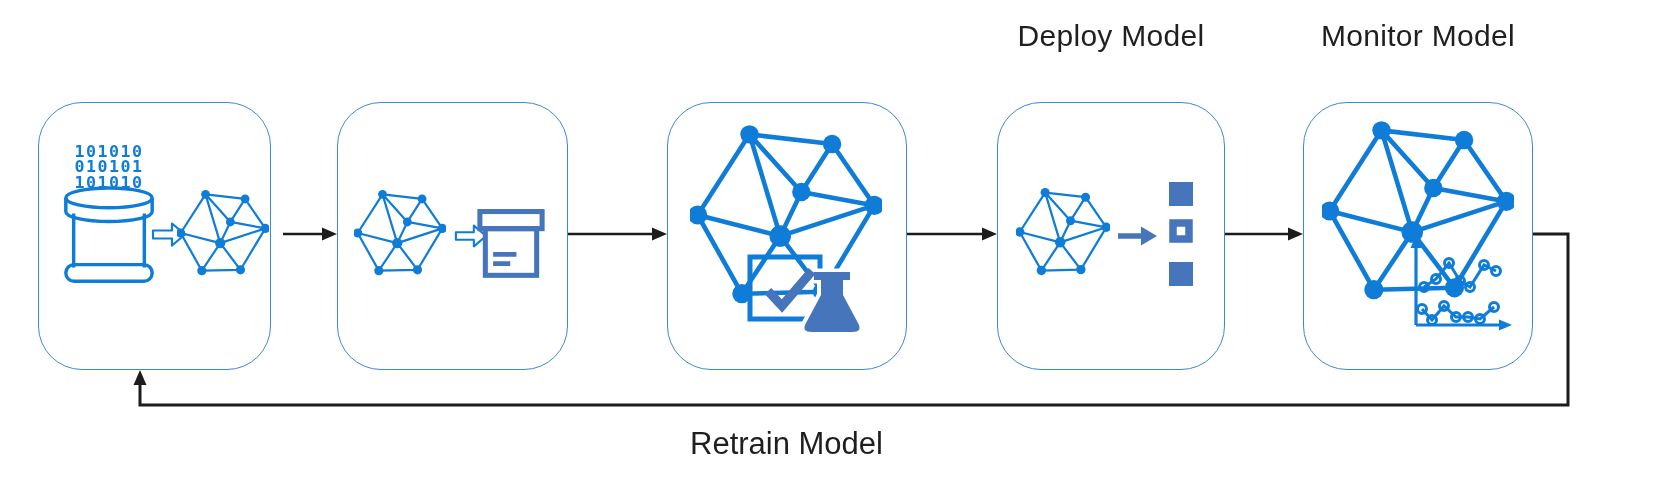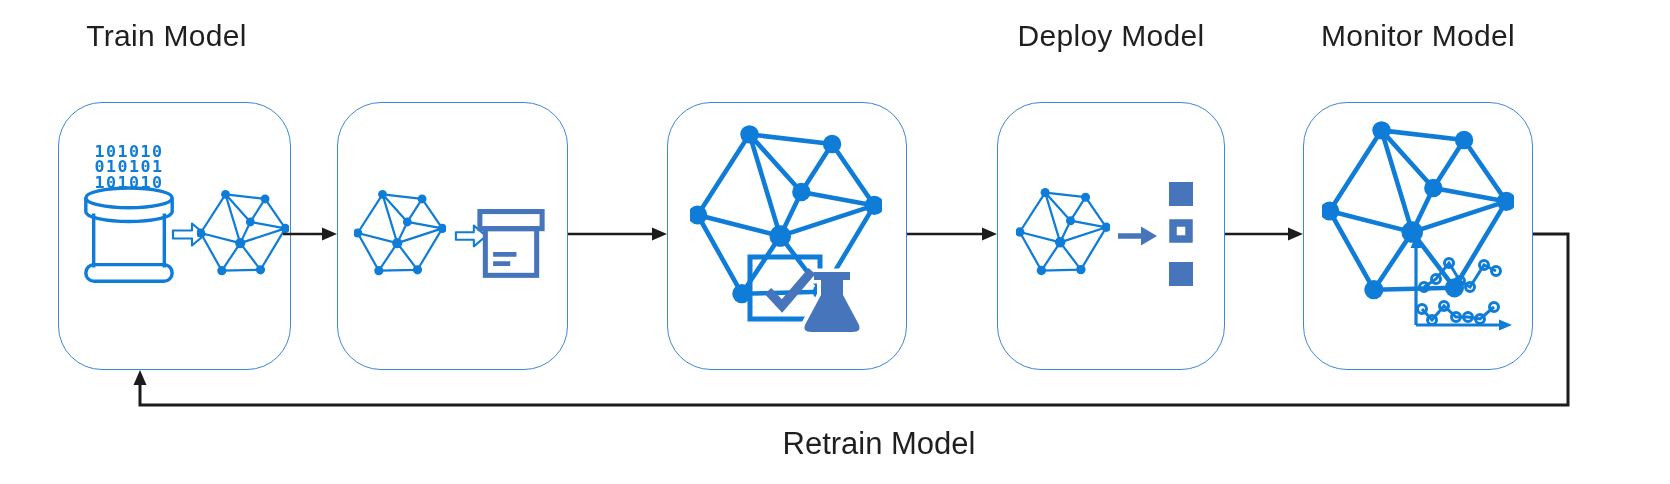--- a/index.html
+++ b/index.html
@@ -34,21 +34,21 @@
   .net-line{stroke:var(--icon-blue);stroke-width:2.4;fill:none;stroke-linejoin:round;}
   .net-node{fill:var(--icon-blue);}
   .bin{
     font-family:"DejaVu Sans Mono",monospace;font-weight:bold;font-size:17px;
     letter-spacing:1.5px;fill:var(--icon-blue);
   }
   .flow{stroke:var(--arrow-black);}
   .flow-head{fill:var(--arrow-black);}
   #overlay{position:absolute;left:0;top:0;pointer-events:none;}
   .retrain-label{
-    position:absolute;top:426px;left:724px;width:310px;text-align:center;
+    position:absolute;top:426px;left:690px;width:310px;
     font-size:31px;font-weight:300;color:var(--text-color);white-space:nowrap;
   }
 </style>
 </head>
 <body>
 
 <div id="canvas">
 
   <svg width="0" height="0" style="position:absolute" aria-hidden="true">
     <defs>
@@ -62,25 +62,24 @@
         <circle class="net-node" cx="47" cy="61" r="5.6"></circle>
         <circle class="net-node" cx="27" cy="91" r="5.0"></circle>
         <circle class="net-node" cx="69" cy="90" r="5.0"></circle>
       </symbol>
       <symbol id="open-arrow" viewBox="0 0 36 26">
         <polygon class="st-b" fill="#fff" stroke-width="2.2" stroke-linejoin="round" points="2,9 21,9 21,2 34,13 21,24 21,17 2,17"></polygon>
       </symbol>
     </defs>
   </svg>
 
-  <div class="stage-title" style="left:50px;width:233px;">Train Model</div>
   <div class="stage-title" style="left:997px;width:228px;">Deploy Model</div>
   <div class="stage-title" style="left:1303px;width:230px;">Monitor Model</div>
 
-  <div class="stage-box" style="left:58px;width:233px;">
+  <div class="stage-box" style="left:38px;width:233px;">
     <svg class="abs" style="left:16px;top:36px;" width="108" height="159" viewBox="0 0 110 162">
       <text class="bin" x="55" y="18" text-anchor="middle">101010</text>
       <text class="bin" x="55" y="34" text-anchor="middle">010101</text>
       <text class="bin" x="55" y="50" text-anchor="middle">101010</text>
       <ellipse class="st-b" stroke-width="3.5" cx="55" cy="60" rx="44" ry="10"></ellipse>
       <path class="st-b" stroke-width="3.5" d="M11,60 L11,74 A44,10 0 0 0 99,74 L99,60"></path>
       <path class="st-b" stroke-width="3.5" d="M19,76 L19,131 M91,76 L91,131"></path>
       <rect class="st-b" stroke-width="3.5" x="11" y="128" width="88" height="17" rx="8.5"></rect>
     </svg>
     <svg class="abs" style="left:112px;top:118px;" width="36" height="27" viewBox="0 0 36 26">

